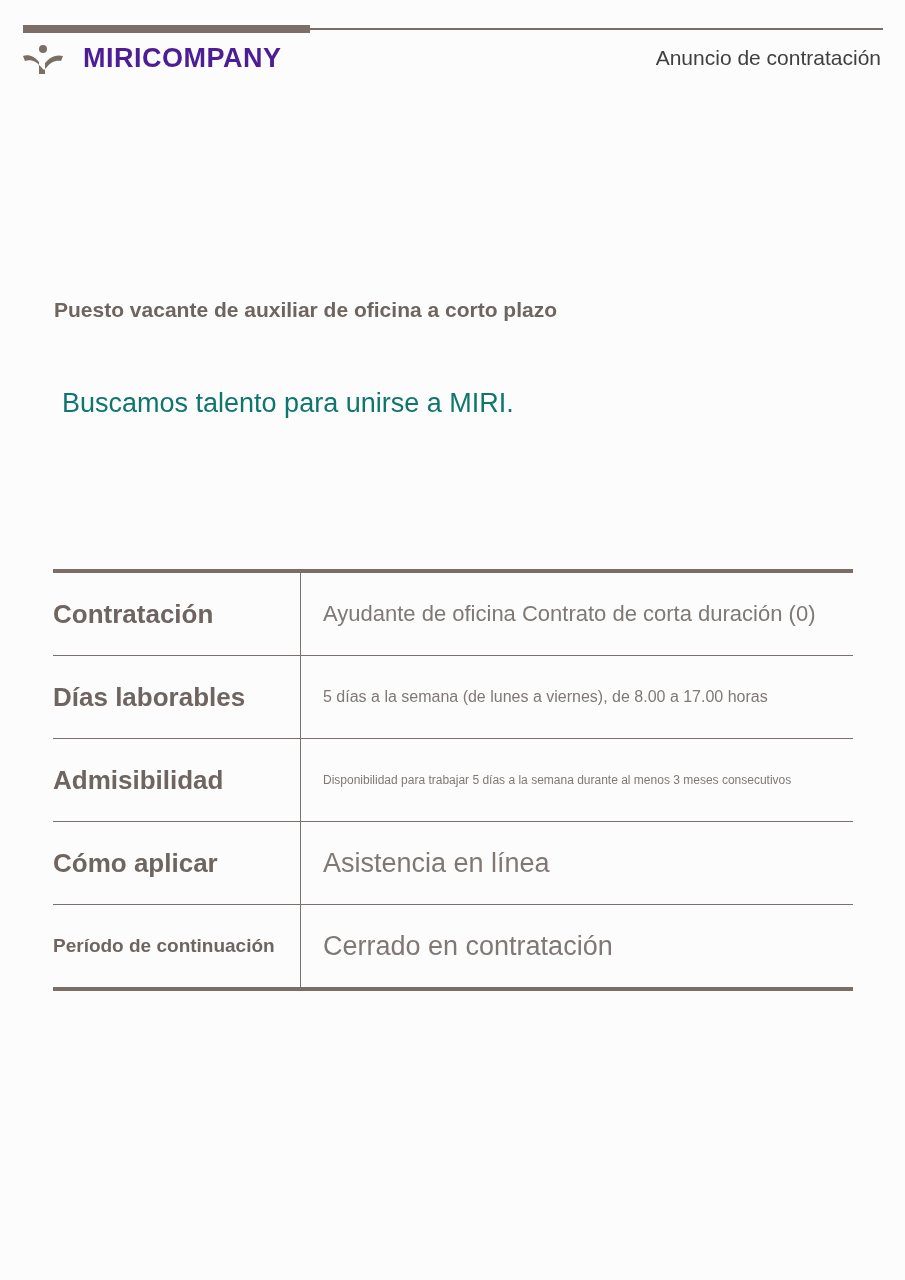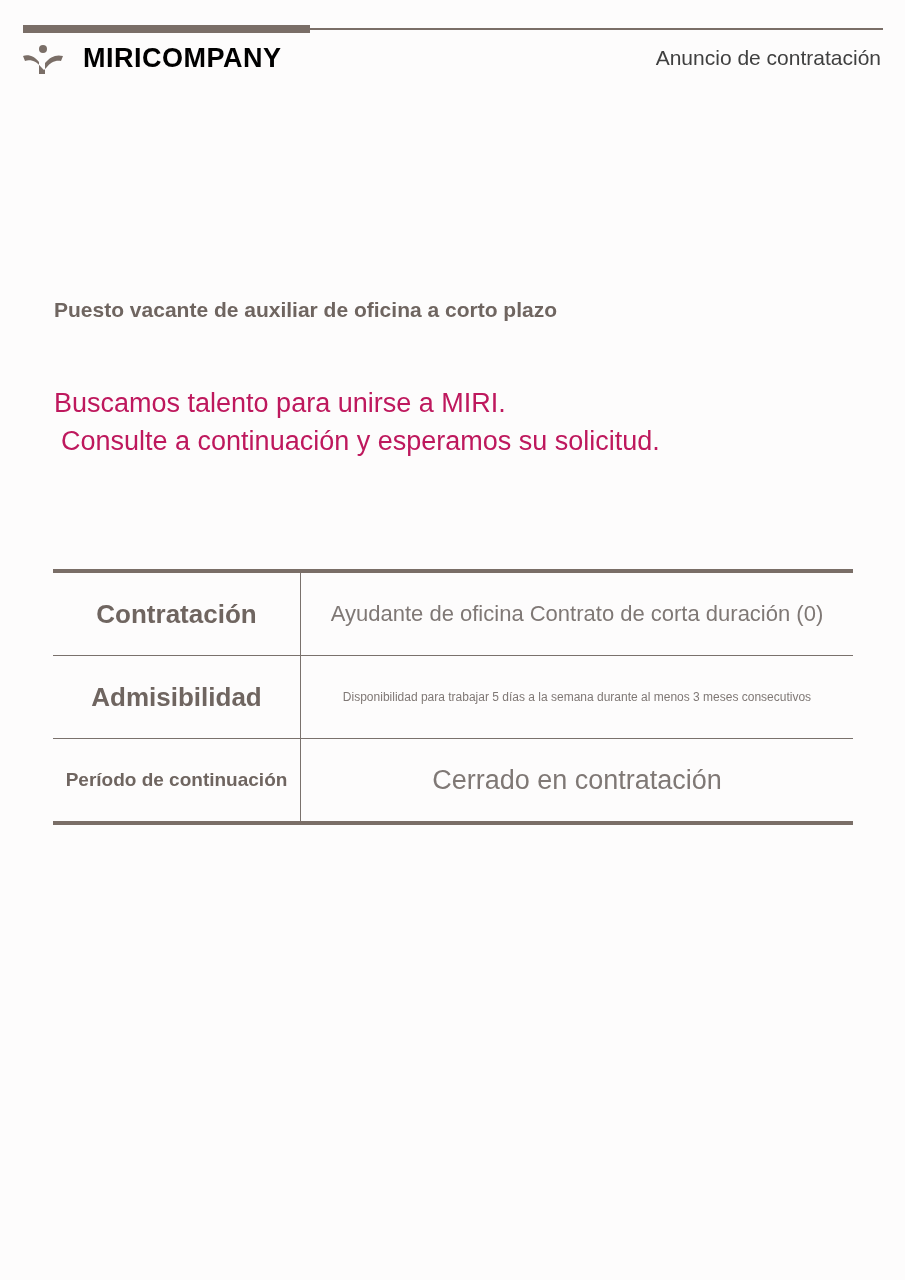--- a/index.html
+++ b/index.html
@@ -1,31 +1,31 @@
 <!DOCTYPE html>
 <html><head>
 <meta charset="utf-8">
 <style>
   html, body { margin:0; padding:0; }
   body { width:905px; height:1280px; background:#fdfcfc; position:relative; overflow:hidden; font-family:"Liberation Sans", sans-serif; color:#7a6f6a; }
   .topbar-thick { position:absolute; left:23px; top:25px; width:287px; height:8px; background:#7a6e67; }
   .topbar-thin { position:absolute; left:310px; top:28px; width:573px; height:2px; background:#7a6e67; }
   .logo { position:absolute; left:23px; top:44px; display:flex; align-items:center; }
   .logo svg { width:40px; height:32px; }
-  .brand { position:absolute; left:83px; top:43px; font-size:27px; font-weight:bold; color:#000000; letter-spacing:0.5px; }
+  .brand { position:absolute; left:83px; top:43px; font-size:27px; font-weight:bold; color:#4c1d95; letter-spacing:0.5px; }
   .doc-type { position:absolute; right:24px; top:46px; font-size:21px; color:#404040; }
   .title { position:absolute; left:54px; top:250px; font-size:21px; font-weight:bold; color:#6f6560;margin-top:48px; }
-  .intro { position:absolute; left:54px; top:384px; font-size:27px; color:#be185d; line-height:38px; font-weight:300; }
+  .intro { position:absolute; left:62px; top:384px; font-size:27px; color:#0f766e; line-height:38px; font-weight:300; }
   .intro div:nth-child(2) { padding-left:7px; }
   table { position:absolute; left:53px; top:569px; width:800px; border-collapse:collapse; border-top:4px solid #7a6e67; border-bottom:4px solid #7a6e67; }
-  td { height:82px; border-bottom:1px solid #7a716c; padding:0; text-align:center; }
+  td { height:82px; border-bottom:1px solid #7a716c; padding:0; text-align:left; }
   tr:last-child td { border-bottom:none; }
   td.lbl { width:247px; border-right:1px solid #7a716c; font-size:26px; color:#6f6560; font-weight:bold; }
   td.lbl.small { font-size:19px; }
-  td.val { font-size:27px; color:#7f7875; }
+  td.val { font-size:27px; color:#7f7875;padding-left:22px; }
   td.val.s1 { font-size:22px; }
   td.val.s2 { font-size:16px; }
   td.val.s3 { font-size:12px; }
 </style>
 </head>
 <body>
 
 <div class="topbar-thick"></div>
 <div class="topbar-thin"></div>
 
@@ -35,31 +35,38 @@
     <path d="M0 12 C6 10 12 13 16 18 L16 30 L22 30 L22 19 C27 13 33 10 40 12 L38 17 C32 16 27 19 24 23 L21 26 L18 23 C14 18 8 15 2 17 Z" fill="#7a6e67"></path>
   </svg>
 </div>
 <div class="brand">MIRICOMPANY</div>
 <div class="doc-type">Anuncio de contratación</div>
 
 <div class="title">Puesto vacante de auxiliar de oficina a corto plazo</div>
 
 <div class="intro">
   <div>Buscamos talento para unirse a MIRI.</div>
-  <div>Consulte a continuación y esperamos su solicitud.</div>
 </div>
 
 <table>
   <tbody>
       <tr>
     <td class="lbl">Contratación</td>
     <td class="val s1">Ayudante de oficina Contrato de corta duración (0)</td>
   </tr>
   <tr>
+    <td class="lbl">Días laborables</td>
+    <td class="val s2">5 días a la semana (de lunes a viernes), de 8.00 a 17.00 horas</td>
+  </tr>
+  <tr>
     <td class="lbl">Admisibilidad</td>
     <td class="val s3">Disponibilidad para trabajar 5 días a la semana durante al menos 3 meses consecutivos</td>
+  </tr>
+  <tr>
+    <td class="lbl">Cómo aplicar</td>
+    <td class="val">Asistencia en línea</td>
   </tr>
   <tr>
     <td class="lbl small">Período de continuación</td>
     <td class="val">Cerrado en contratación</td>
   </tr>
 </tbody>
   </table>
 
 </body></html>

